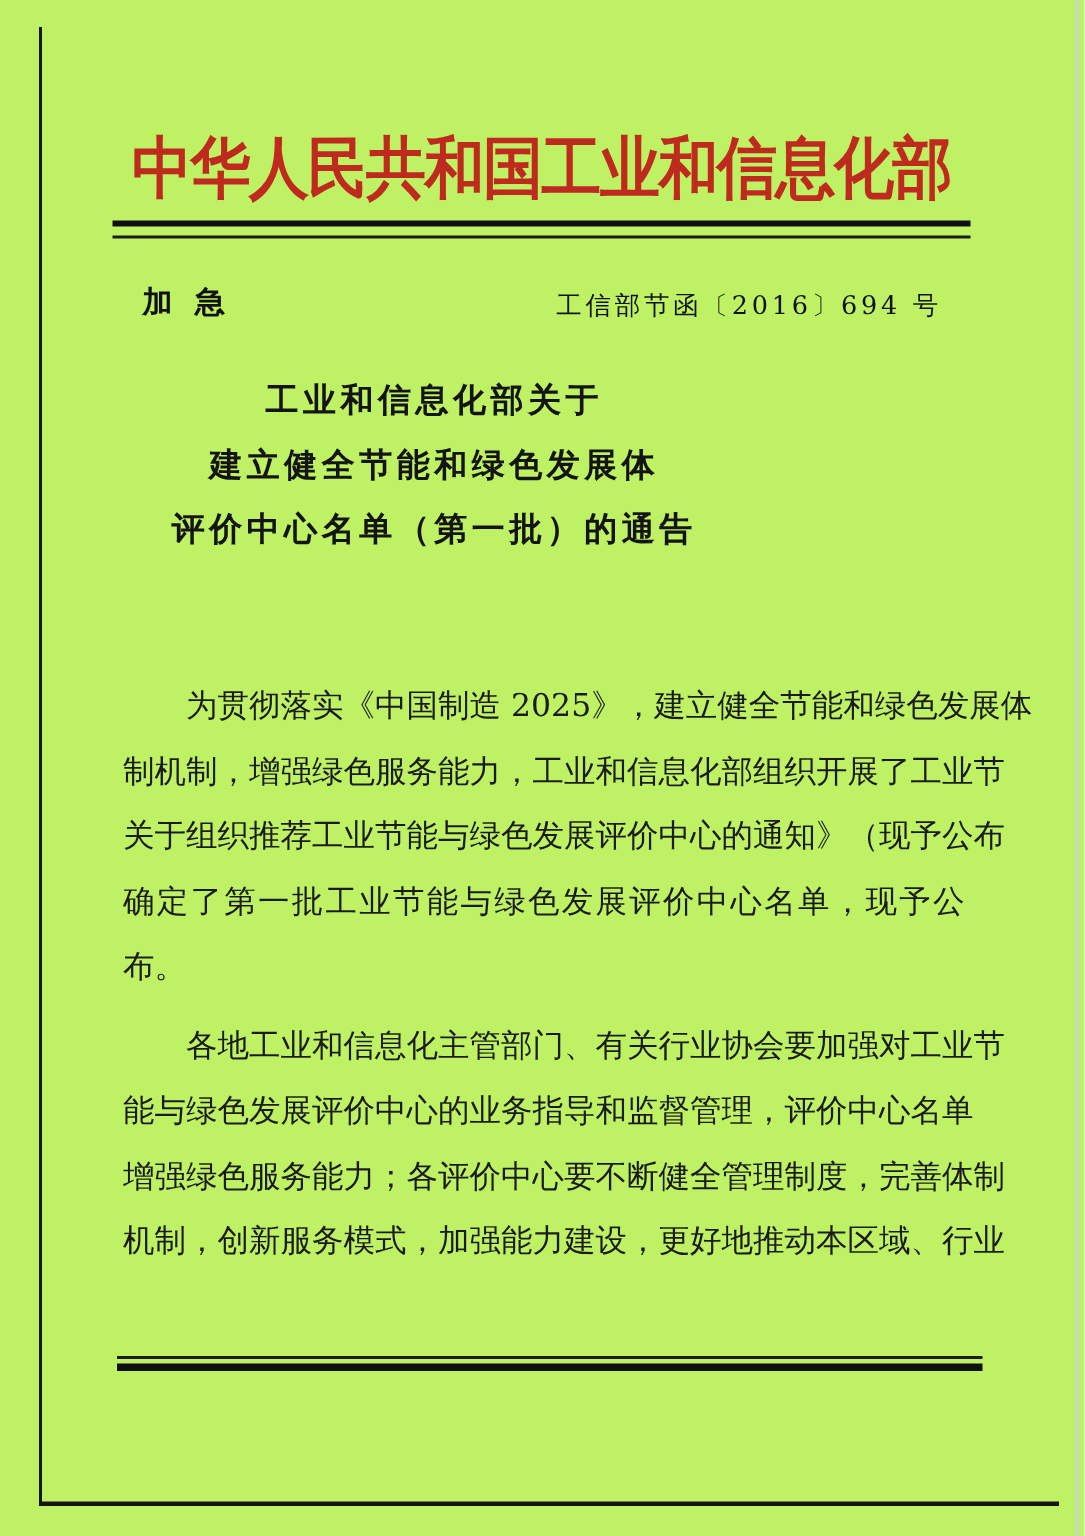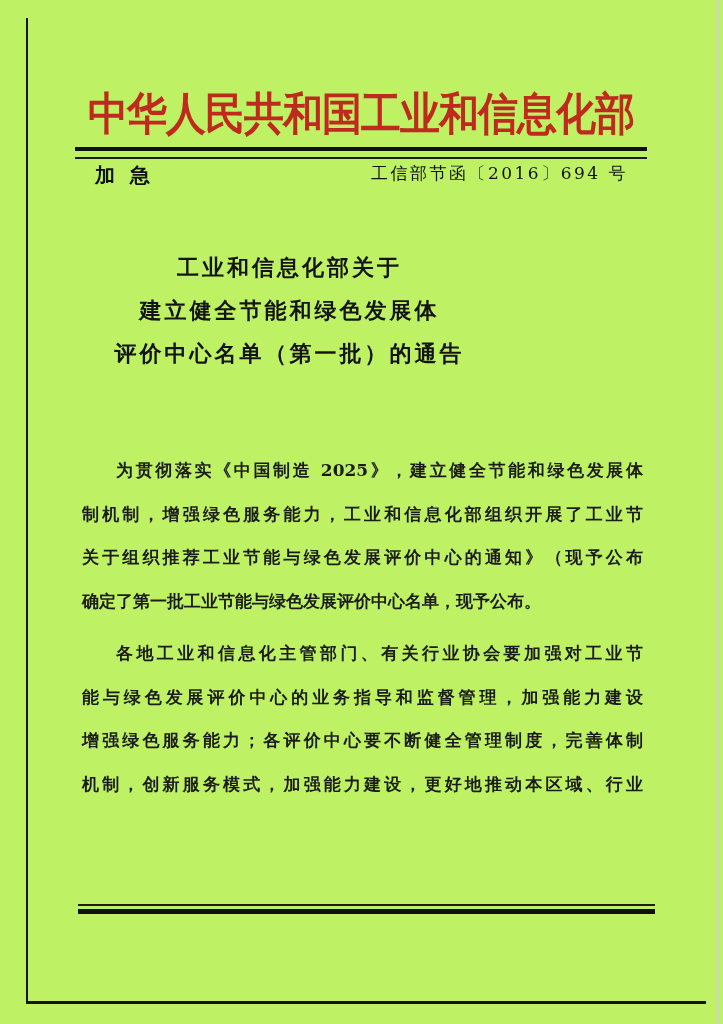--- a/index.html
+++ b/index.html
@@ -26,42 +26,42 @@
     text-align:center;font-weight:bold;color:var(--letterhead-red);
     font-size:40px;line-height:54px;letter-spacing:-1px;
     transform:scaleY(1.12);transform-origin:50% 50%;
     white-space:nowrap;
   }
   
   .rule-top-thick{position:absolute;top:147px;left:75px;width:572px;height:4px;background:#101010;}
   .rule-top-thin{position:absolute;top:157px;left:75px;width:572px;height:2px;background:#1c1c1c;}
   
   .meta-row{
-    position:absolute;top:162px;left:95px;width:533px;
-    display:flex;justify-content:space-between;align-items:flex-start;
+    position:absolute;top:188px;left:95px;width:533px;
+    display:flex;justify-content:space-between;align-items:flex-end;
   }
   .urgency{
     font-family:"DejaVu Sans","Liberation Sans",sans-serif;
     font-weight:bold;font-size:20px;letter-spacing:4px;color:#111;
     white-space:nowrap;
   }
   .doc-number{
     font-size:17px;letter-spacing:2.5px;color:#111;white-space:nowrap;
   }
   
   .notice-title{
     position:absolute;top:246px;left:0;width:579px;
     text-align:center;font-weight:bold;color:#141414;
     font-size:22px;line-height:43px;letter-spacing:3px;
   }
   .notice-title-line{white-space:nowrap;}
   
   .body-block{
     position:absolute;top:449px;left:82px;width:561px;
-    font-size:17px;line-height:43.5px;color:var(--ink);font-weight:bold;
+    font-size:21px;line-height:43.5px;color:var(--ink);
   }
   .paragraph-2{margin-top:9px;}
   .body-line{
     text-align:justify;text-align-last:justify;
     text-justify:inter-character;white-space:nowrap;
   }
   .body-line.first{text-indent:2em;}
   .body-line.last{text-align-last:left;white-space:normal;}
   
   .rule-bottom-thin{position:absolute;top:904px;left:78px;width:577px;height:2px;background:#1c1c1c;}
@@ -94,21 +94,21 @@
 
   <div class="body-block">
     <div class="paragraph-1">
       <div class="body-line first">为贯彻落实《中国制造 2025》，建立健全节能和绿色发展体</div>
       <div class="body-line">制机制，增强绿色服务能力，工业和信息化部组织开展了工业节</div>
       <div class="body-line">关于组织推荐工业节能与绿色发展评价中心的通知》（现予公布</div>
       <div class="body-line last">确定了第一批工业节能与绿色发展评价中心名单，现予公布。</div>
     </div>
     <div class="paragraph-2">
       <div class="body-line first">各地工业和信息化主管部门、有关行业协会要加强对工业节</div>
-      <div class="body-line">能与绿色发展评价中心的业务指导和监督管理，加强能力建设</div>
+      <div class="body-line">能与绿色发展评价中心的业务指导和监督管理，评价中心名单</div>
       <div class="body-line">增强绿色服务能力；各评价中心要不断健全管理制度，完善体制</div>
       <div class="body-line">机制，创新服务模式，加强能力建设，更好地推动本区域、行业</div>
     </div>
   </div>
 
   <div class="rule-bottom-thin"></div>
   <div class="rule-bottom-thick"></div>
 
 </div>
 

